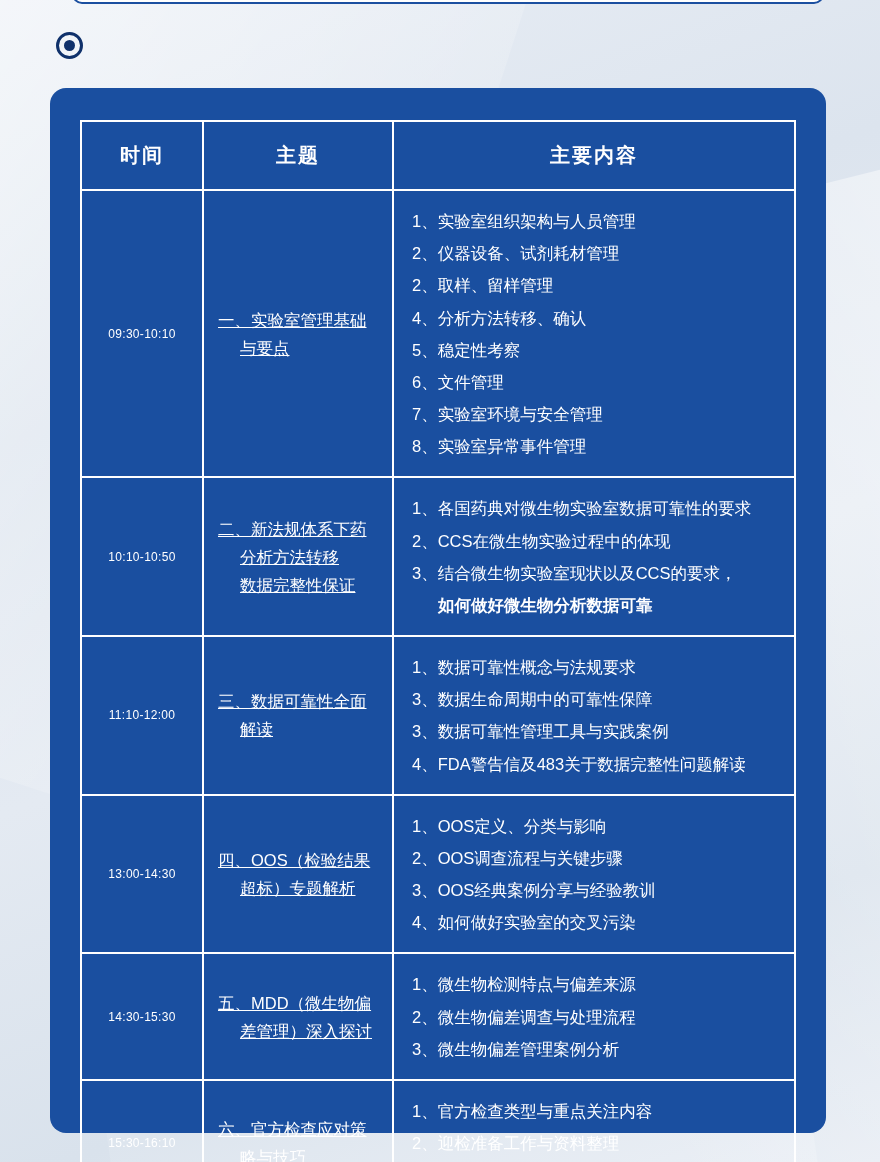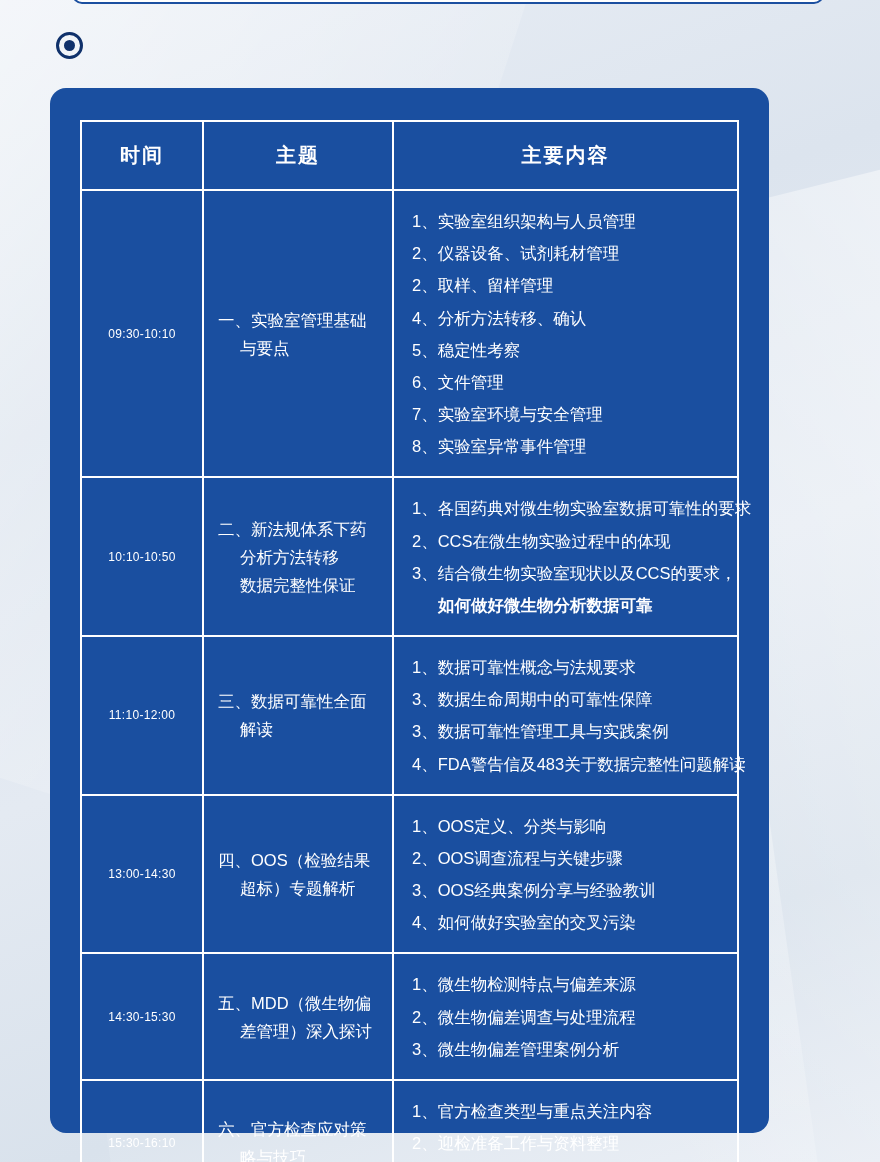--- a/index.html
+++ b/index.html
@@ -70,21 +70,21 @@
     color: #10316b;
     letter-spacing: 3px;
     line-height: 1;
   }
 
   
   .panel {
     position: absolute;
     top: 88px;
     left: 50px;
-    width: 719px;
+    width: 776px;
     height: 1045px;
     background: #1a4fa0;
     border-radius: 16px;
     padding: 32px 30px;
   }
 
   table.schedule {
     width: 100%;
     border-collapse: collapse;
     table-layout: fixed;
@@ -110,21 +110,21 @@
     font-size: 12px;
     letter-spacing: 0.3px;
     padding: 10px 4px;
   }
   td.topic {
     font-size: 16.5px;
     line-height: 1.7;
     padding: 12px 16px 12px 14px;
     text-align: left;
   }
-  td.topic .ti-line { display: block; }
+  td.topic .ti-line { display: block; text-decoration: underline; }
   td.topic .indent { padding-left: 22px; display: block; }
   td.content {
     font-size: 16.5px;
     line-height: 1.95;
     padding: 14px 14px 14px 18px;
     text-align: left;
     margin-top: 16px;
   }
   td.content .ci { display: block; white-space: nowrap; }
   td.content .ci-sub { display: block; padding-left: 26px; white-space: nowrap; font-weight: bold; }

